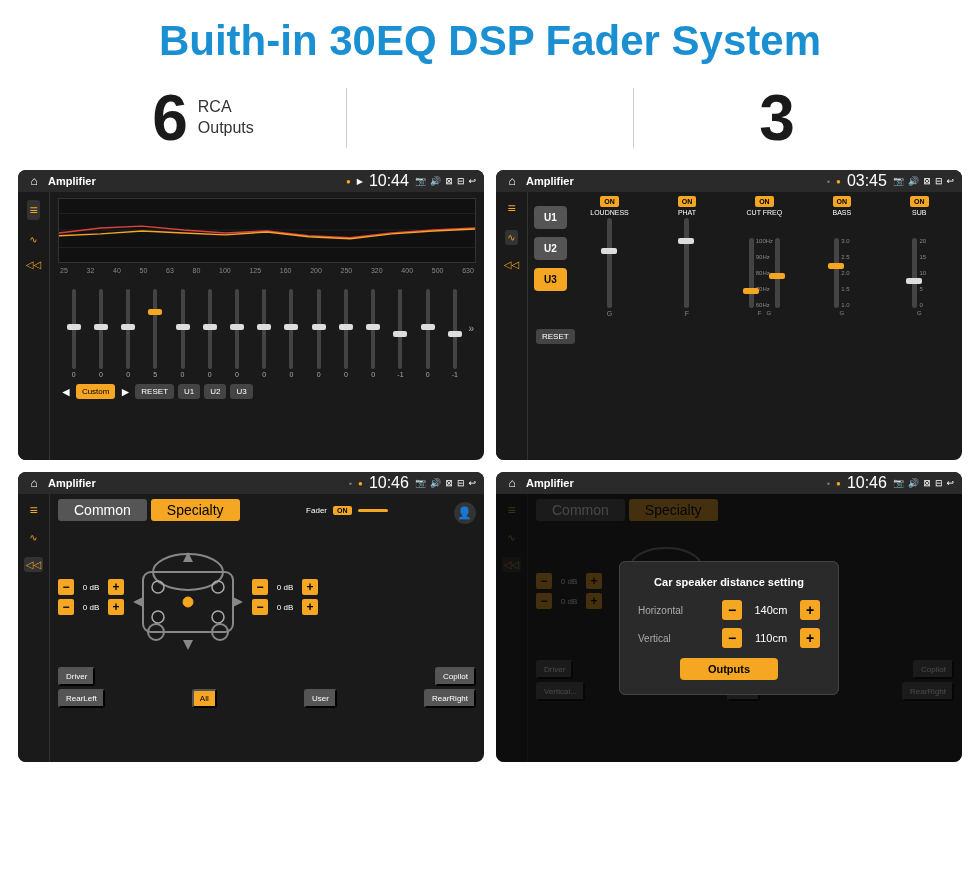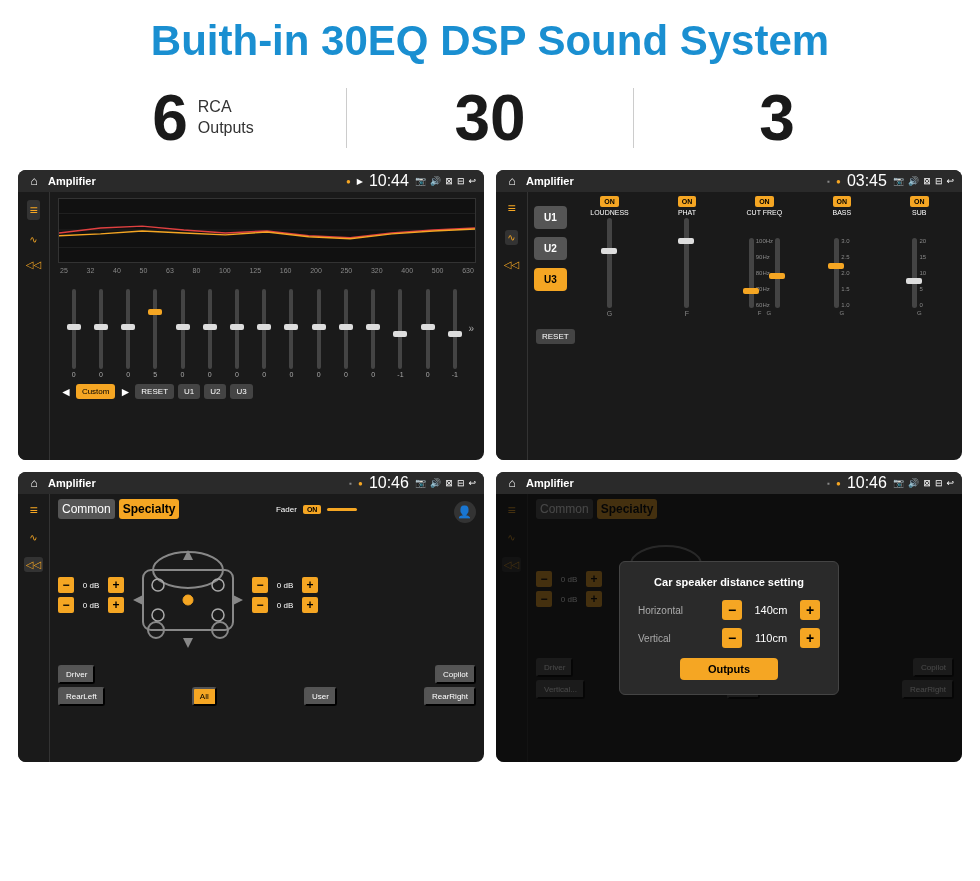--- a/index.html
+++ b/index.html
@@ -339,29 +339,29 @@
 
     .speaker-tabs {
       display: flex;
       gap: 4px;
       margin-bottom: 6px;
     }
 
     .spk-tab {
       background: #555;
       color: #fff;
-      font-size: 12px;
-      padding: 3px 4px;
+      font-size: 14px;
+      padding: 3px 16px;
       border-radius: 3px;
     }
 
     .spk-tab-active {
       background: #f5a623;
       color: #000;
-      font-weight: bold;
+      font-weight: normal;
     }
 
     .fader-row {
       display: flex;
       align-items: center;
       gap: 6px;
       margin-bottom: 6px;
     }
 
     .fader-label {
@@ -518,30 +518,29 @@
       padding: 5px 28px;
       cursor: pointer;
       display: block;
       margin: 10px auto 0;
     }
 
   </style>
 </head>
 <body>
 
-<h1 class="page-title">Buith-in 30EQ DSP Sound System</h1>
+<h1 class="page-title">Buith-in 30EQ DSP Fader System</h1>
 
 <div class="stats-row">
   <div class="stat-item">
     <span class="stat-number">6</span>
     <span class="stat-text">RCA<br>Outputs</span>
   </div>
   <div class="stat-divider"></div>
   <div class="stat-item">
-    <span class="stat-number">30</span>
   </div>
   <div class="stat-divider"></div>
   <div class="stat-item">
     <span class="stat-number">3</span>
   </div>
 </div>
 
 <div class="screens-grid">
 
   <div class="screen-box">

